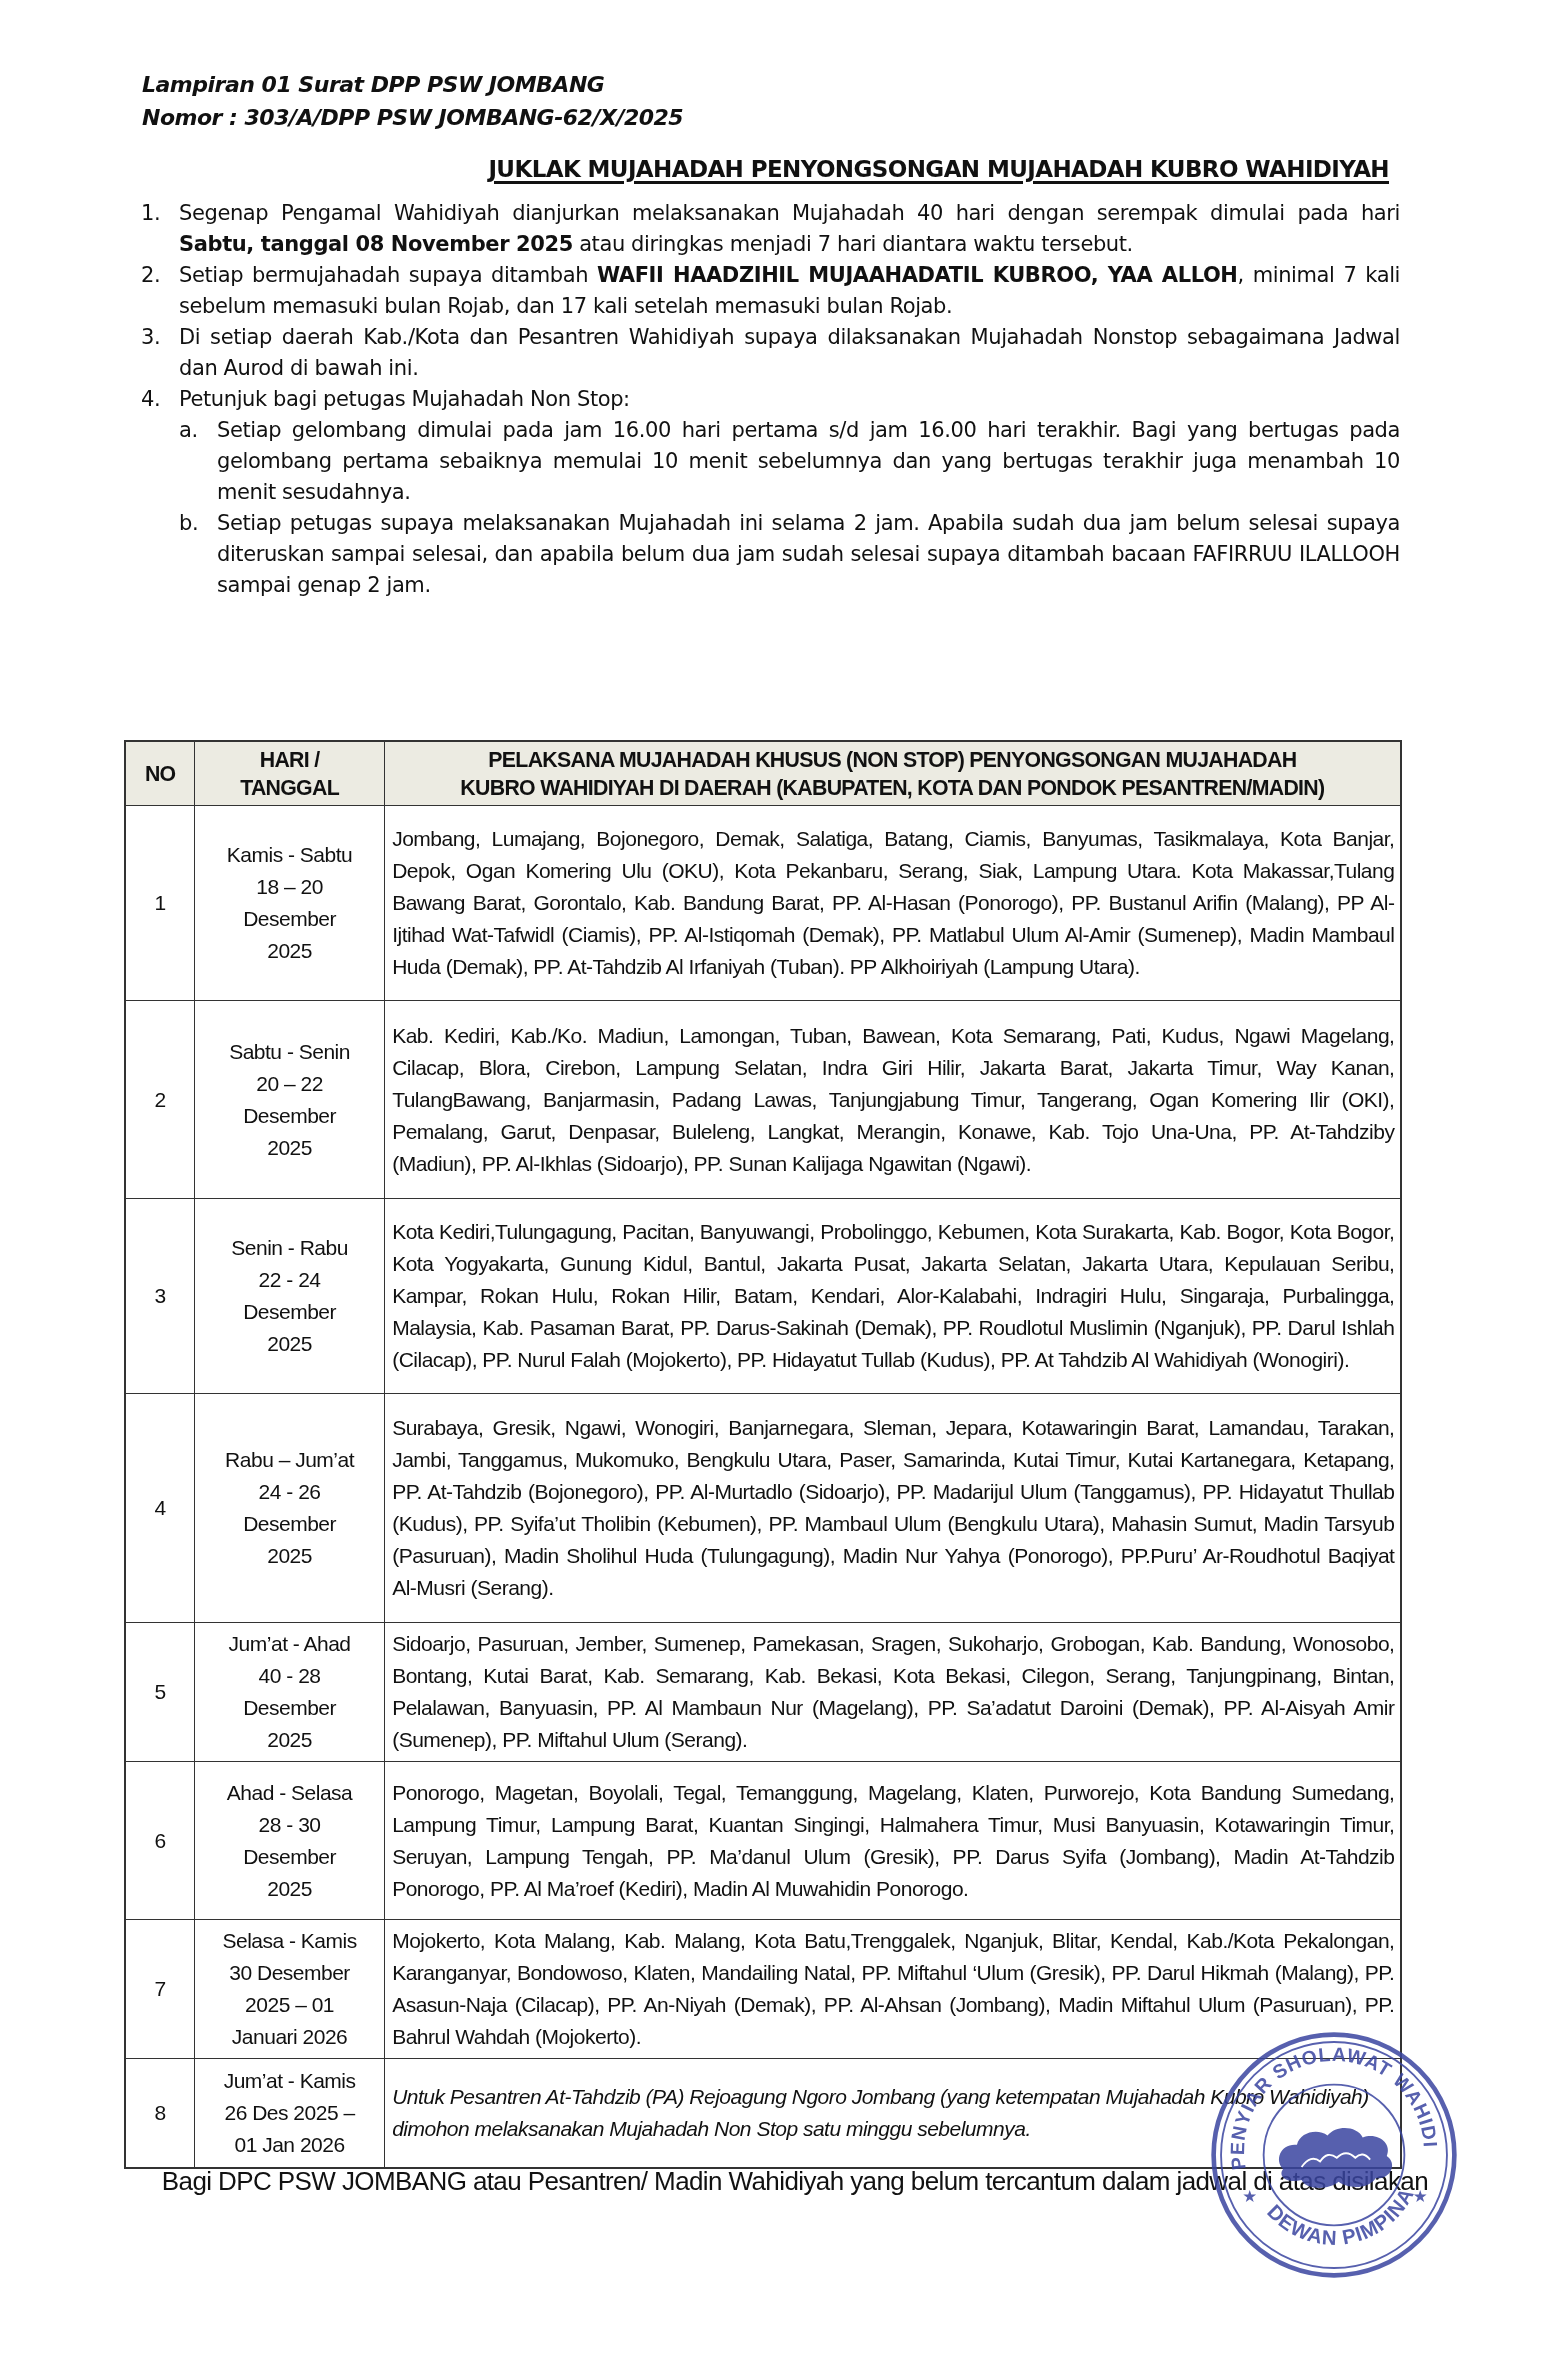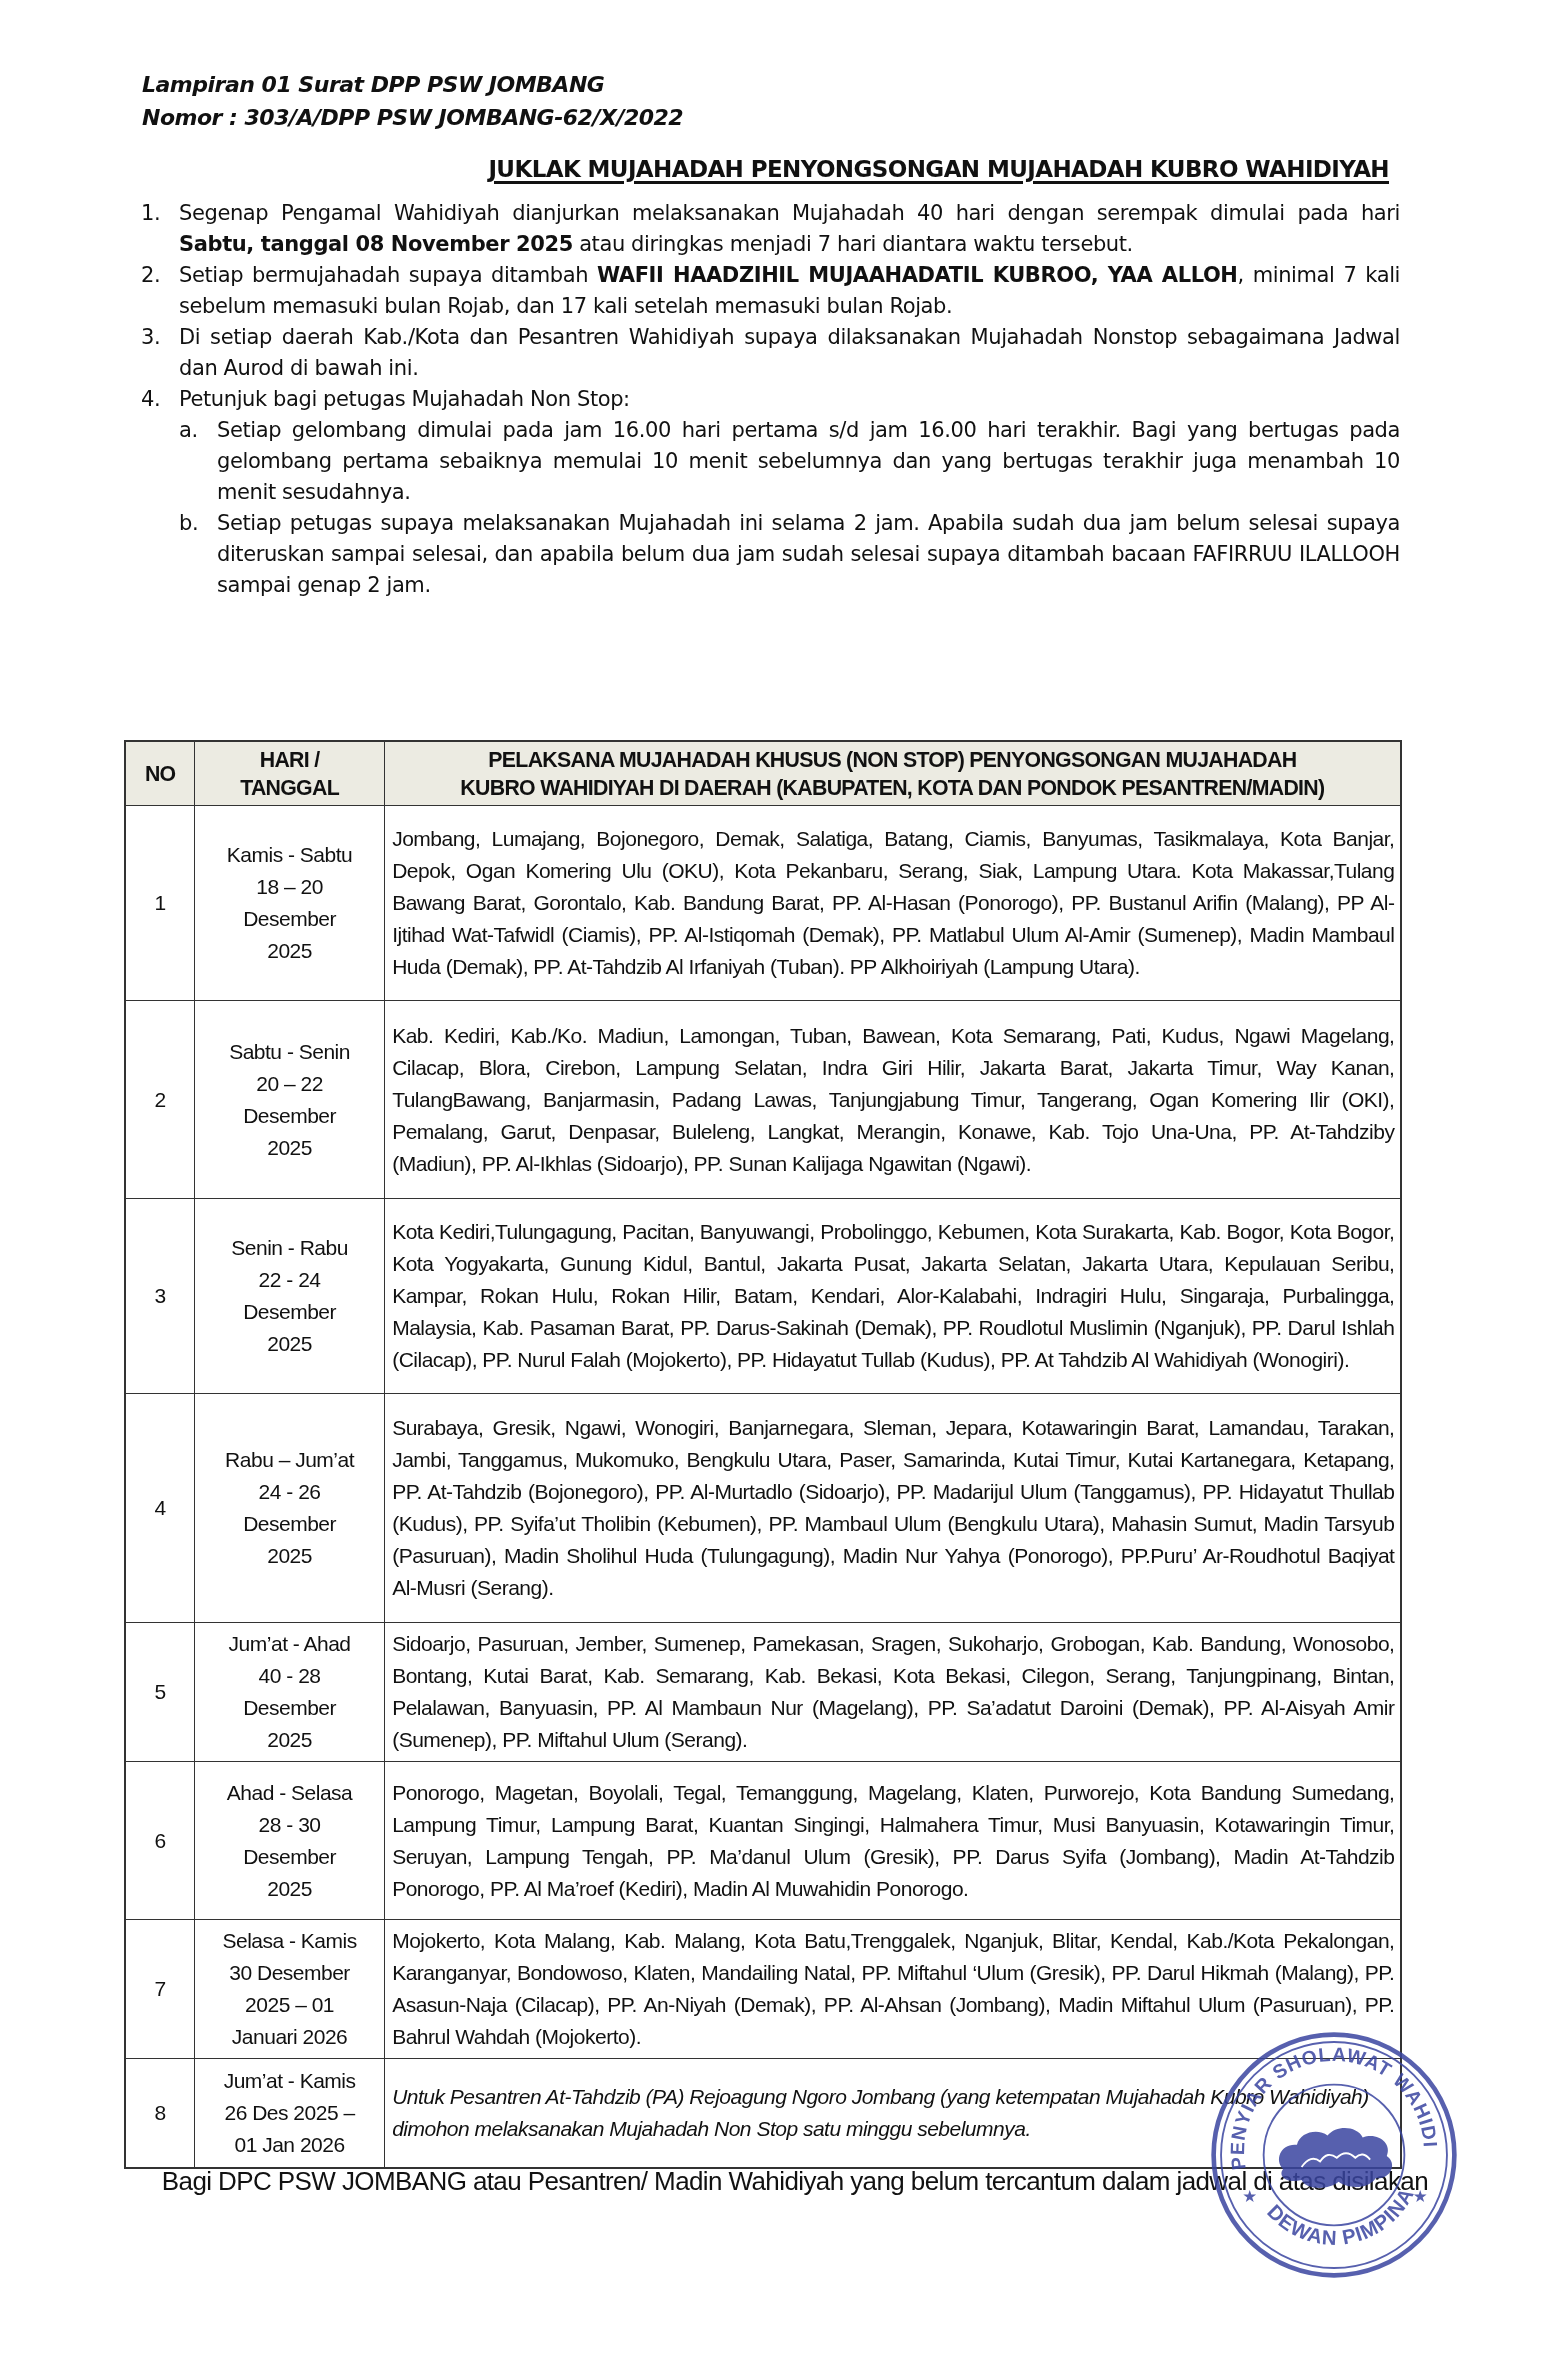--- a/index.html
+++ b/index.html
@@ -33,21 +33,21 @@
     .footer-note { position: absolute; left: 139px; top: 2165px; width: 1289px; text-align: right; font-family: "Liberation Sans", sans-serif; font-weight: normal; font-size: 26px; line-height: 32px; letter-spacing: -0.6px; color: #111; }
 
     .stamp { position: absolute; left: 1209px; top: 2030px; width: 250px; height: 250px; opacity: 0.85; }
   </style>
 </head>
 <body>
 
 <div class="page">
 
   <div class="hdr-line hdr1">Lampiran 01 Surat DPP PSW JOMBANG</div>
-  <div class="hdr-line hdr2">Nomor : 303/A/DPP PSW JOMBANG-62/X/2022</div>
+  <div class="hdr-line hdr2">Nomor : 303/A/DPP PSW JOMBANG-62/X/2025</div>
 
   <div class="doc-title">JUKLAK MUJAHADAH PENYONGSONGAN MUJAHADAH KUBRO WAHIDIYAH</div>
 
   <div class="list" id="instructions">
       <div class="item">
         <div class="num">1.</div>
         <div class="txt"><span>Segenap Pengamal Wahidiyah dianjurkan melaksanakan Mujahadah 40 hari dengan serempak dimulai pada hari </span><b>Sabtu, tanggal 08 November  2025</b><span> atau diringkas menjadi 7 hari diantara waktu tersebut.</span></div>
       </div>
       <div class="item">
         <div class="num">2.</div>

